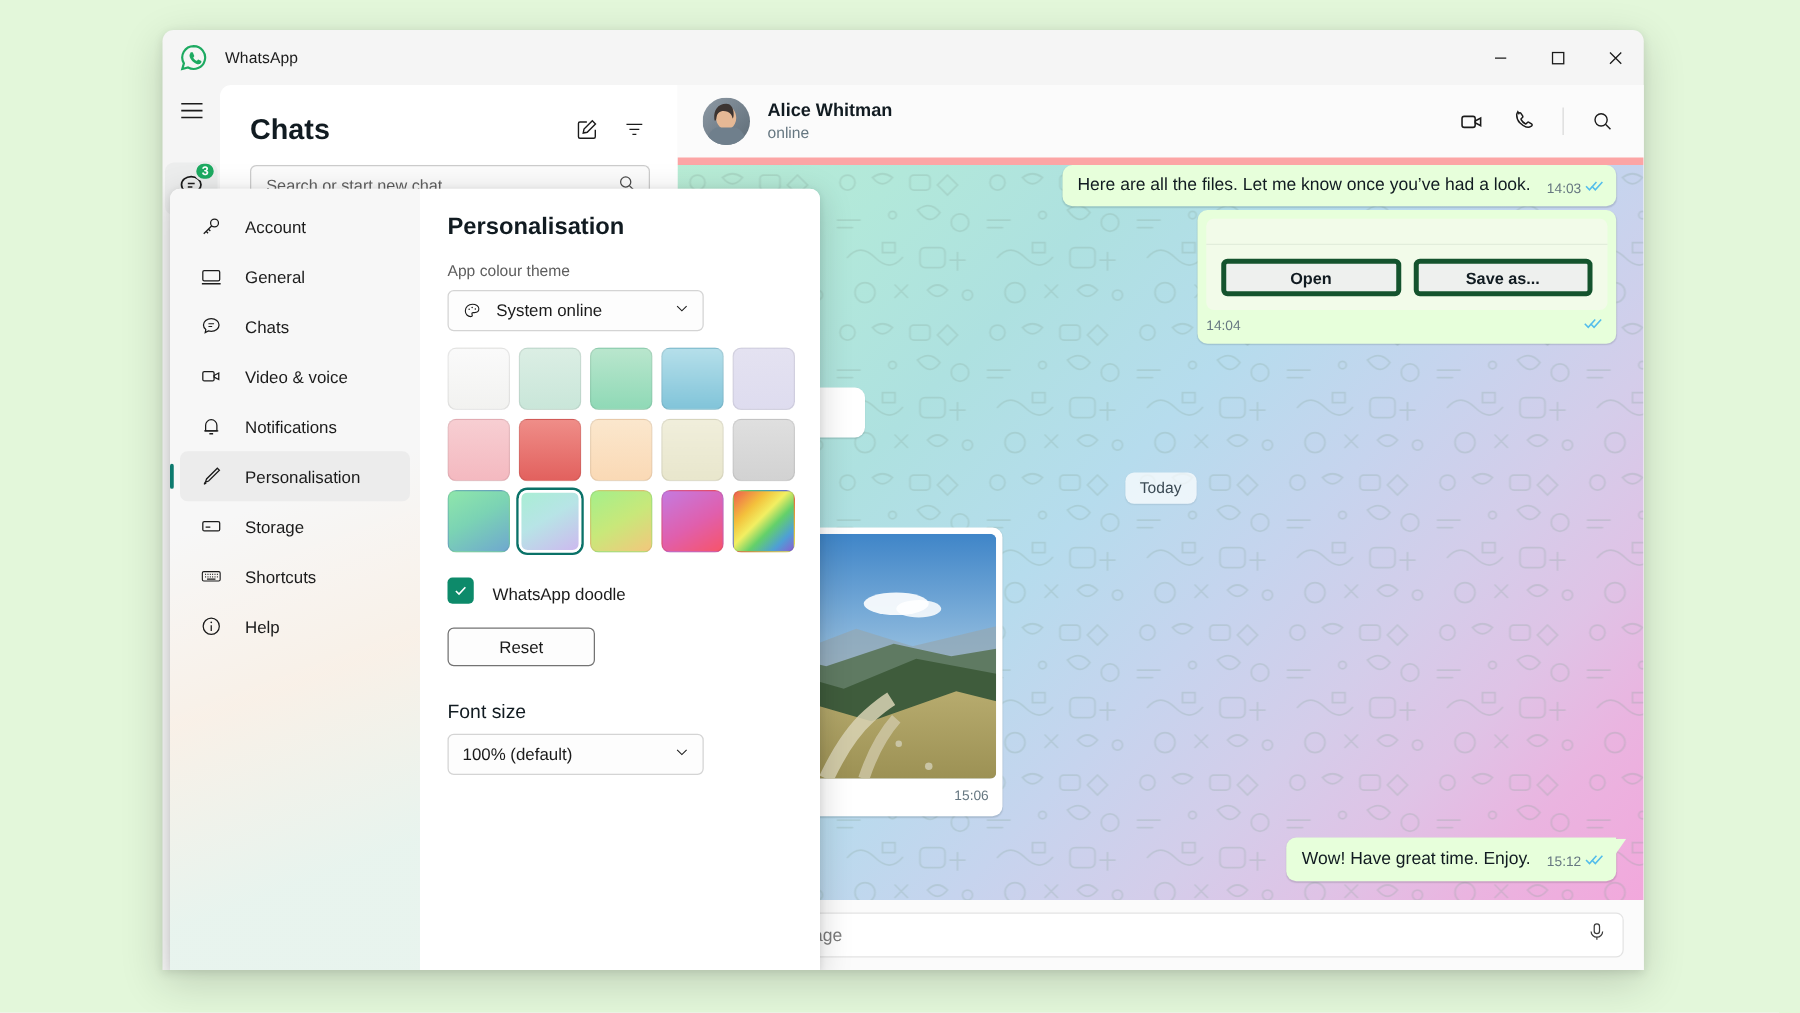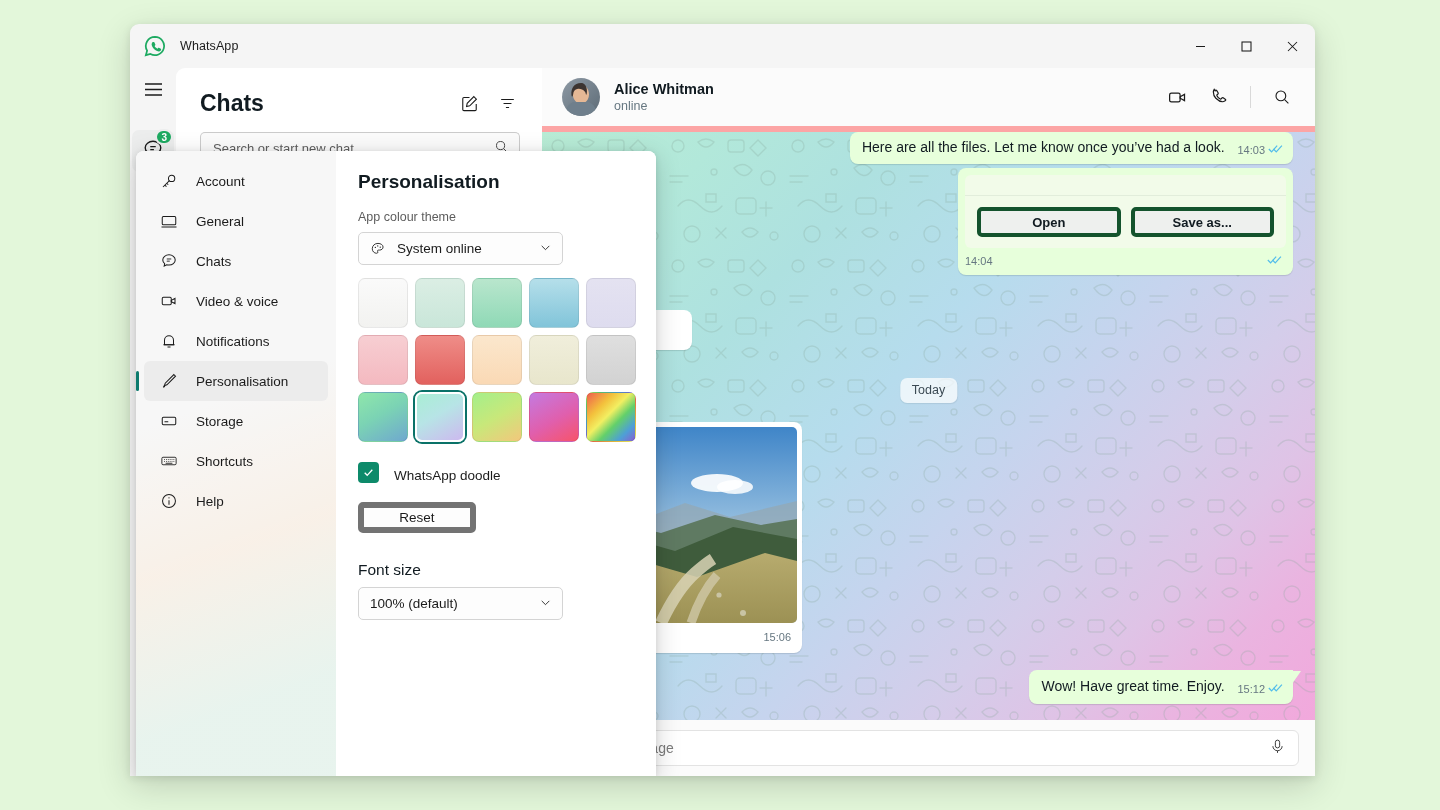--- a/index.html
+++ b/index.html
@@ -198,21 +198,21 @@
 
   .swatches { margin-top: 13px; display:grid; grid-template-columns: repeat(5, 50px); gap: 7px; }
   .sw { width: 50px; height: 50px; border-radius: 7px; border: 1px solid rgba(0,0,0,.07); }
   .sw.sel { box-shadow: 0 0 0 2px #0a7268; border-color: #fff; border-width: 2px; }
 
   .checkline { margin-top: 20px; display:flex; align-items:flex-end; }
   .cbox { width: 21px; height:21px; border-radius:4px; background:#0d8a6a; display:flex; align-items:center; justify-content:center; }
   .clabel { margin-left: 15px; font-size: 13.5px; color:#1b1b1b; }
 
   .btn-reset {
-    margin-top: 19px; width: 118px; height: 31px; border:6px solid #737373; border-radius:5px;
+    margin-top: 19px; width: 118px; height: 31px; border:1px solid #737373; border-radius:5px;
     background:#fdfdfd; display:flex; align-items:center; justify-content:center;
     font-size: 13.5px; color:#1b1b1b;
   }
   .sec-title2 { font-size: 15.5px; color:#111b21; margin-top: 28px; }
 </style>
 </head>
 <body>
 
 <svg width="0" height="0" style="position:absolute">
   <defs>

